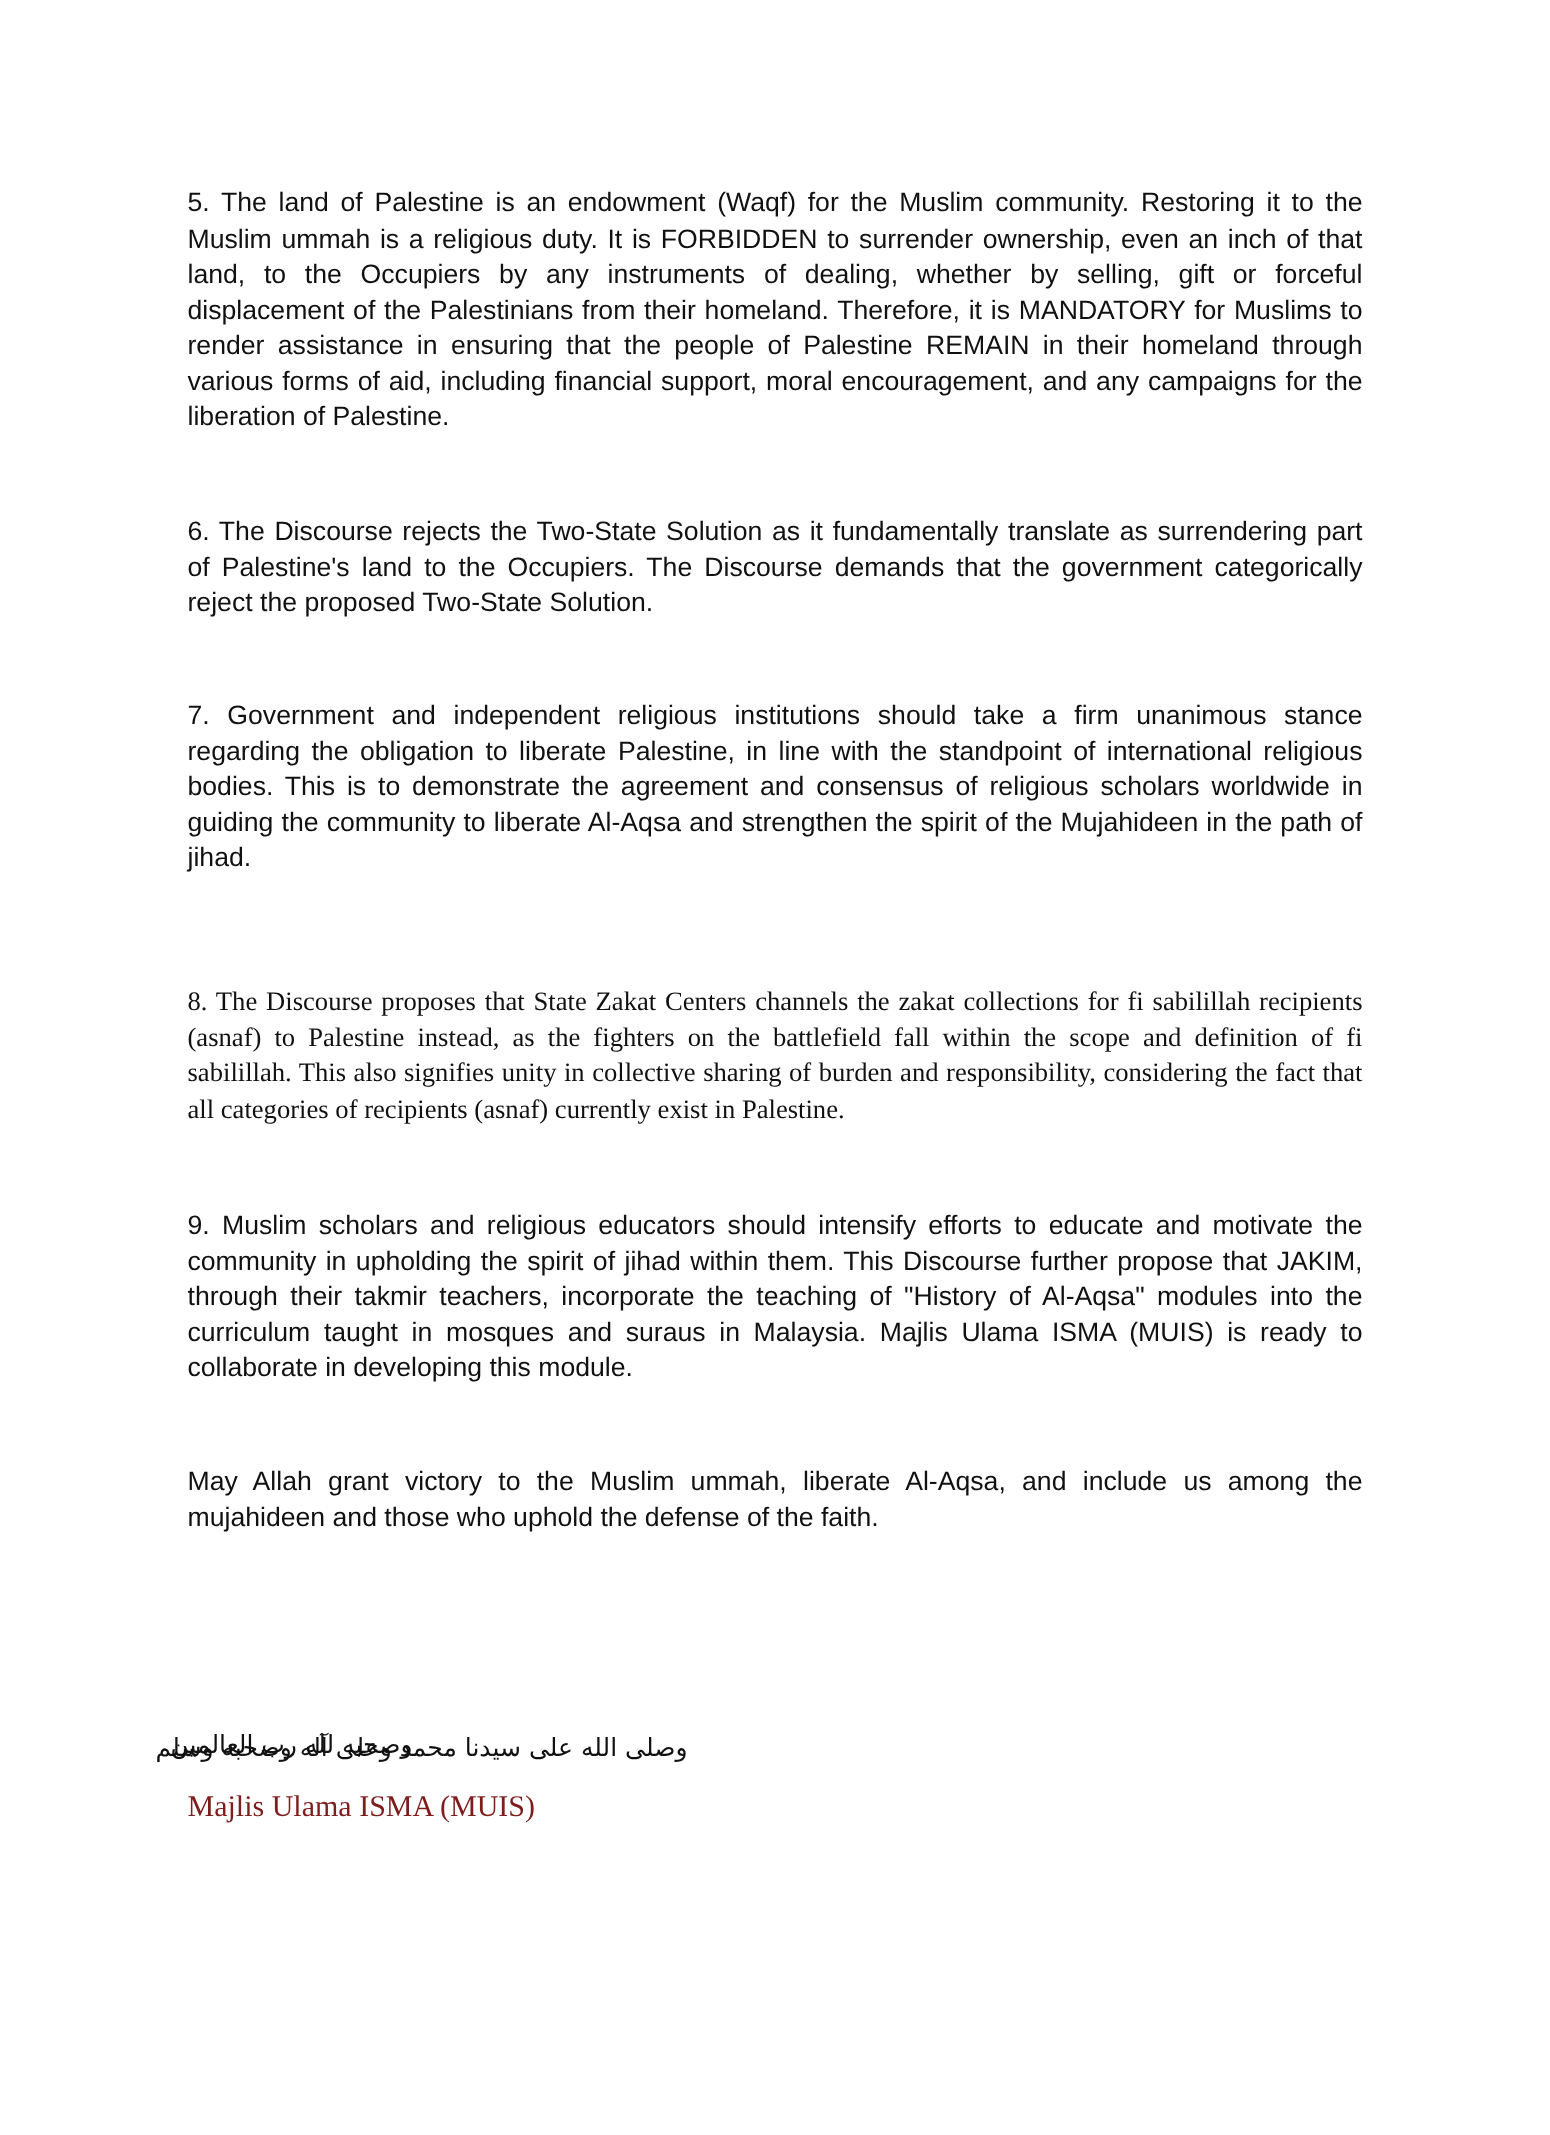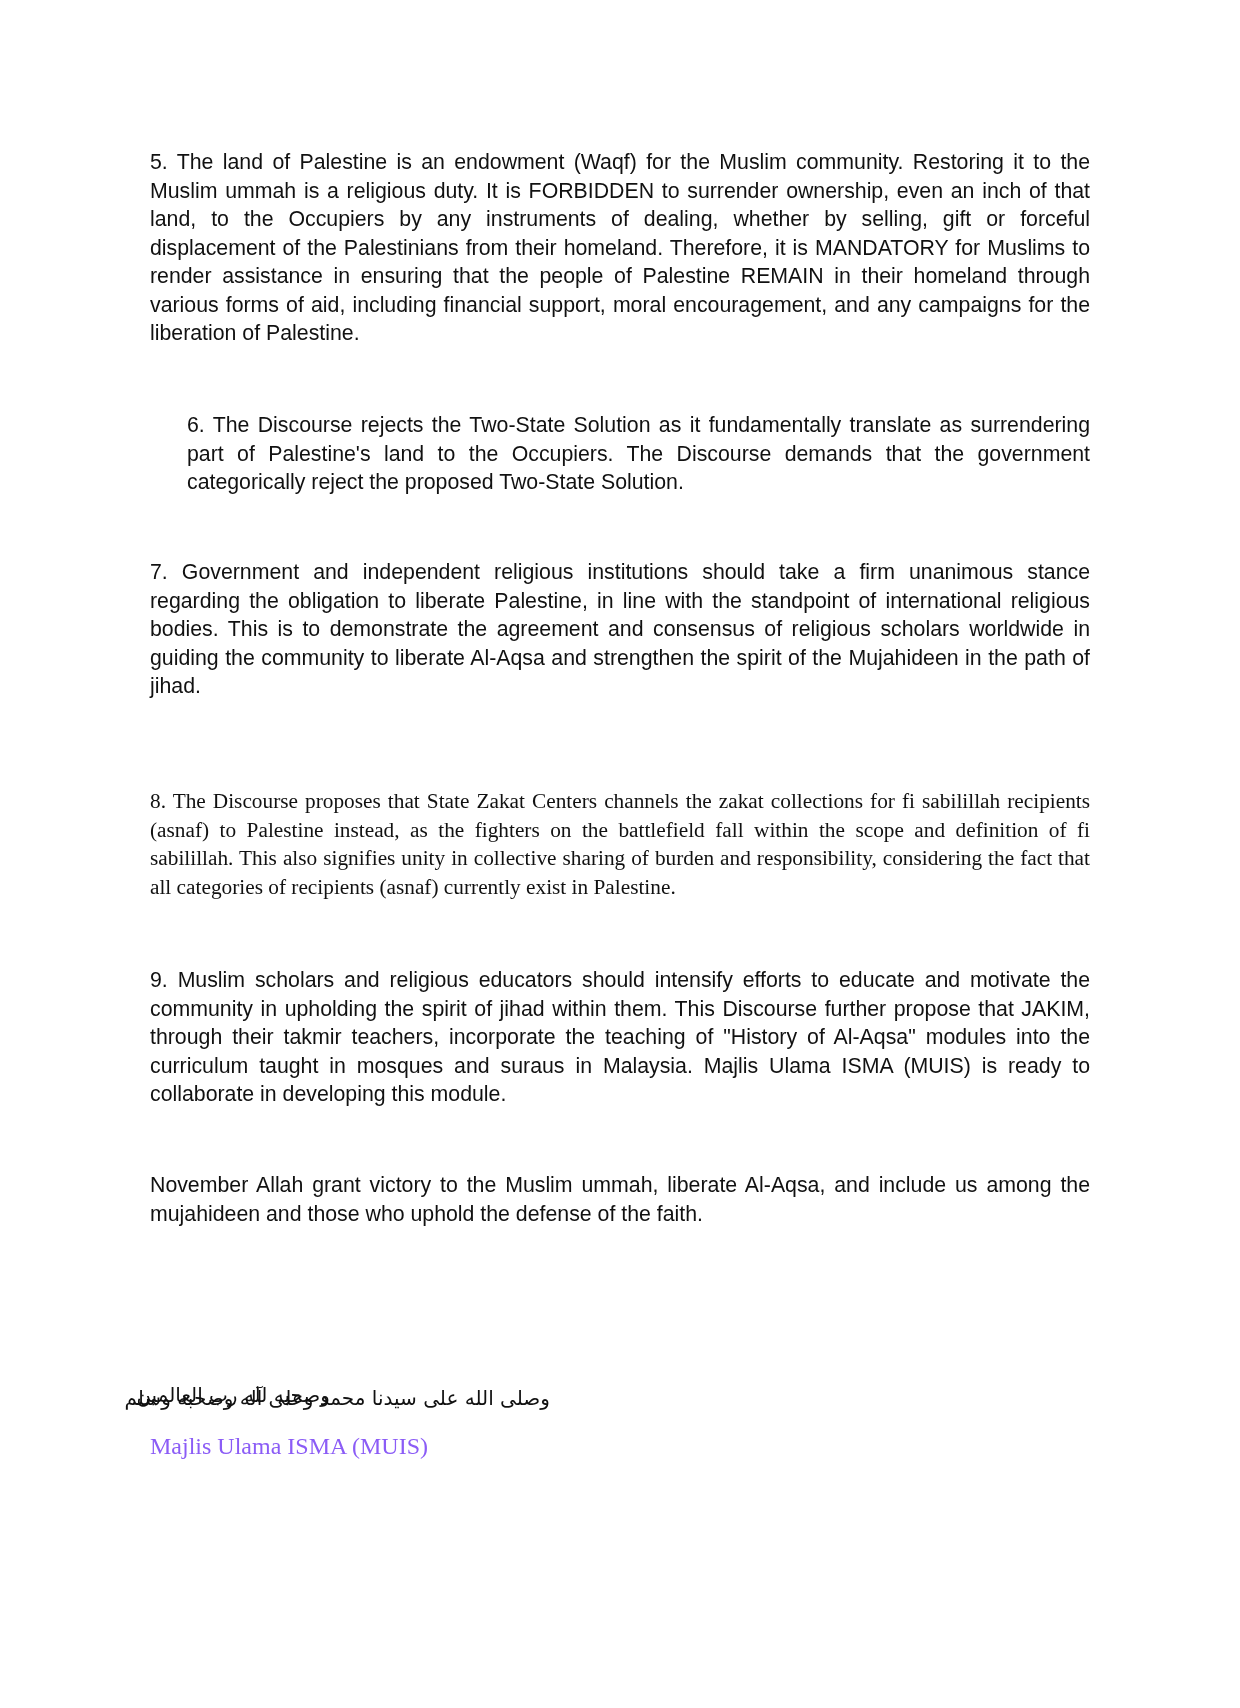--- a/index.html
+++ b/index.html
@@ -8,57 +8,57 @@
   .content { position: absolute; left: 150px; top: 148px; width: 940px; }
   .para {
     font-family: "Liberation Sans", sans-serif;
     font-size: 21.3px;
     line-height: 28.5px;
     color: #111;
     text-align: justify;
     margin: 0;
   }
   .p5 { position: absolute; top: 0; }
-  .p6 { position: absolute; top: 263px; margin-left: 37px; }
+  .p6 { position: absolute; top: 263px; }
   .p7 { position: absolute; top: 410px; }
   .p8 { position: absolute; top: 639px; font-family: Liberation Serif, serif; }
   .p9 { position: absolute; top: 818px; }
   .pclose { position: absolute; top: 1023px; }
   .arabic {
     position: absolute;
     font-family: "DejaVu Sans", sans-serif;
     font-size: 20px;
     color: #111;
     direction: rtl;
     unicode-bidi: bidi-override;
     white-space: nowrap;
   }
   .ar1 { left: 150px; top: 1386px; width: 400px; text-align: right; direction: rtl; unicode-bidi: normal; }
   .ar2 { left: 150px; top: 1383px; width: 180px; text-align: right; direction: rtl; unicode-bidi: normal; }
   .sig {
     position: absolute;
     left: 150px;
     font-family: "Liberation Serif", serif;
     font-size: 24px;
-    color: #8b5cf6;
+    color: #7f1d1d;
     white-space: nowrap;
   }
   .sig1 { top: 1433px; }
   .sig2 { top: 1480px; }
 </style>
 </head>
 <body>
 
 <div class="page">
   <div class="content">
     <p class="para p5">5. The land of Palestine is an endowment (Waqf) for the Muslim community. Restoring it to the Muslim ummah is a religious duty. It is FORBIDDEN to surrender ownership, even an inch of that land, to the Occupiers by any instruments of dealing, whether by selling, gift or forceful displacement of the Palestinians from their homeland. Therefore, it is MANDATORY for Muslims to render assistance in ensuring that the people of Palestine REMAIN in their homeland through various forms of aid, including financial support, moral encouragement, and any campaigns for the liberation of Palestine.</p>
     <p class="para p6">6. The Discourse rejects the Two-State Solution as it fundamentally translate as surrendering part of Palestine's land to the  Occupiers. The Discourse demands that the government categorically reject the proposed Two-State Solution.</p>
     <p class="para p7">7. Government and independent religious institutions should take a firm unanimous stance regarding the obligation to liberate Palestine, in line with the standpoint of international religious bodies. This is to demonstrate the agreement and consensus of religious scholars worldwide in guiding the community to liberate Al-Aqsa and strengthen the spirit of the Mujahideen in the path of jihad.</p>
     <p class="para p8">8. The Discourse proposes that State Zakat Centers channels the zakat collections for fi sabilillah recipients (asnaf) to Palestine instead, as the fighters on the battlefield fall within the scope and definition of fi sabilillah. This also signifies unity in collective sharing of burden and responsibility, considering the fact that all categories of recipients (asnaf) currently exist in Palestine.</p>
     <p class="para p9">9. Muslim scholars and religious educators should intensify efforts to educate and motivate the community in upholding the spirit of jihad within them. This Discourse further propose that JAKIM, through their takmir teachers, incorporate the teaching of "History of Al-Aqsa" modules into the curriculum taught in mosques and suraus in Malaysia. Majlis Ulama ISMA (MUIS) is ready to collaborate in developing this module.</p>
-    <p class="para pclose">November Allah grant victory to the Muslim ummah, liberate Al-Aqsa, and include us among the mujahideen and those who uphold the defense of the faith.</p>
+    <p class="para pclose">May Allah grant victory to the Muslim ummah, liberate Al-Aqsa, and include us among the mujahideen and those who uphold the defense of the faith.</p>
   </div>
 
   <div class="arabic ar1">وصلى الله على سيدنا محمد وعلى آله وصحبه وسلم</div>
   <div class="arabic ar2">وصحبه لله رب العالمين</div>
 
   <div class="sig sig1">Majlis Ulama ISMA (MUIS)</div>
 </div>
 
 </body></html>

